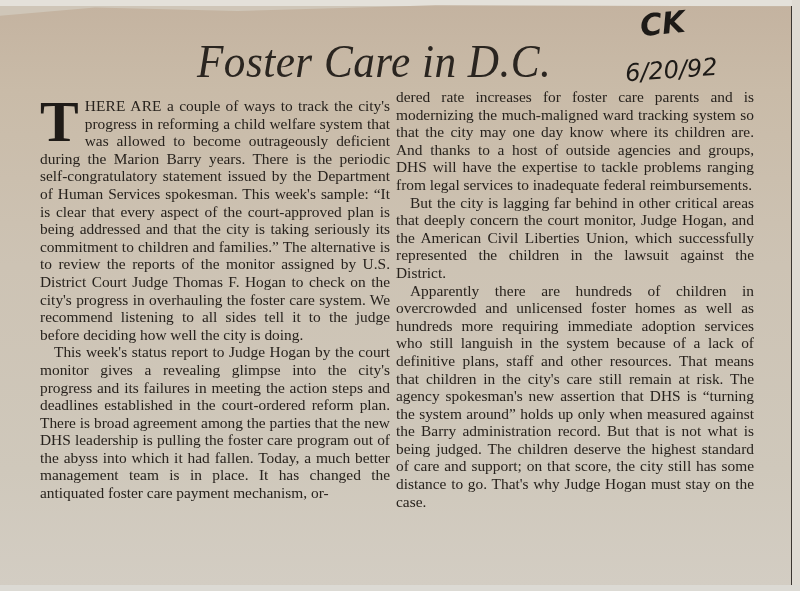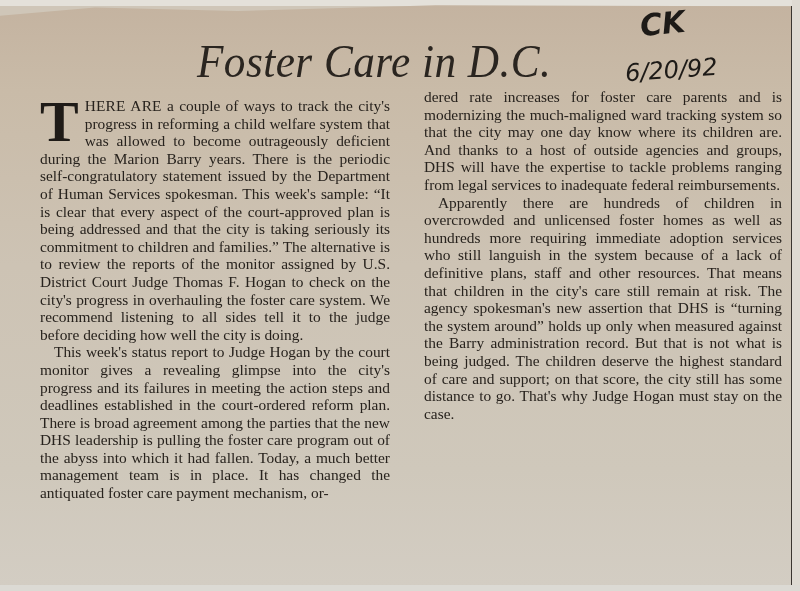--- a/index.html
+++ b/index.html
@@ -31,21 +31,21 @@
   .initials { left:640px; top:6px; font-size:30px; font-weight:bold; transform:rotate(-6deg); }
   .date { left:625px; top:56px; font-size:24px; transform:rotate(-4deg); }
 
   .col {
     position:absolute; color:#27221d; font-size:15.4px; line-height:17.6px;
     text-align:justify;
   }
   .col p { margin:0; text-indent:14px; }
   .col p.first { text-indent:0; }
   .col-left { left:40px; top:97px; width:350px; }
-  .col-right { left:424px; top:88px; width:358px; }
+  .col-right { left:396px; top:88px; width:358px; }
   .dropcap {
     float:left; font-size:58px; line-height:46px; font-weight:bold;
     margin:2px 6px 0 0; color:#1f1b17;
   }
   .lead { letter-spacing:0.2px; }
 </style>
 </head>
 <body>
 
 <div class="top-strip"></div>
@@ -61,14 +61,15 @@
 
 <div class="col col-left">
   <p class="first">
     <span class="dropcap">T</span><span class="lead">HERE ARE</span><span> a couple of ways to track the city's progress in reforming a child welfare system that was allowed to become outrageously deficient during the Marion Barry years. There is the periodic self-congratulatory statement issued by the Department of Human Services spokesman. This week's sample: “It is clear that every aspect of the court-approved plan is being addressed and that the city is taking seriously its commitment to children and families.” The alternative is to review the reports of the monitor assigned by U.S. District Court Judge Thomas F. Hogan to check on the city's progress in overhauling the foster care system. We recommend listening to all sides tell it to the judge before deciding how well the city is doing.</span>
   </p>
   <p>This week's status report to Judge Hogan by the court monitor gives a revealing glimpse into the city's progress and its failures in meeting the action steps and deadlines established in the court-ordered reform plan. There is broad agreement among the parties that the new DHS leadership is pulling the foster care program out of the abyss into which it had fallen. Today, a much better management team is in place. It has changed the antiquated foster care payment mechanism, or-</p>
 </div>
 
 <div class="col col-right">
   <p class="first">dered rate increases for foster care parents and is modernizing the much-maligned ward tracking system so that the city may one day know where its children are. And thanks to a host of outside agencies and groups, DHS will have the expertise to tackle problems ranging from legal services to inadequate federal reimbursements.</p>
+  <p>But the city is lagging far behind in other critical areas that deeply concern the court monitor, Judge Hogan, and the American Civil Liberties Union, which successfully represented the children in the lawsuit against the District.</p>
   <p>Apparently there are hundreds of children in overcrowded and unlicensed foster homes as well as hundreds more requiring immediate adoption services who still languish in the system because of a lack of definitive plans, staff and other resources. That means that children in the city's care still remain at risk. The agency spokesman's new assertion that DHS is “turning the system around” holds up only when measured against the Barry administration record. But that is not what is being judged. The children deserve the highest standard of care and support; on that score, the city still has some distance to go. That's why Judge Hogan must stay on the case.</p>
 </div>
 
 </body></html>

